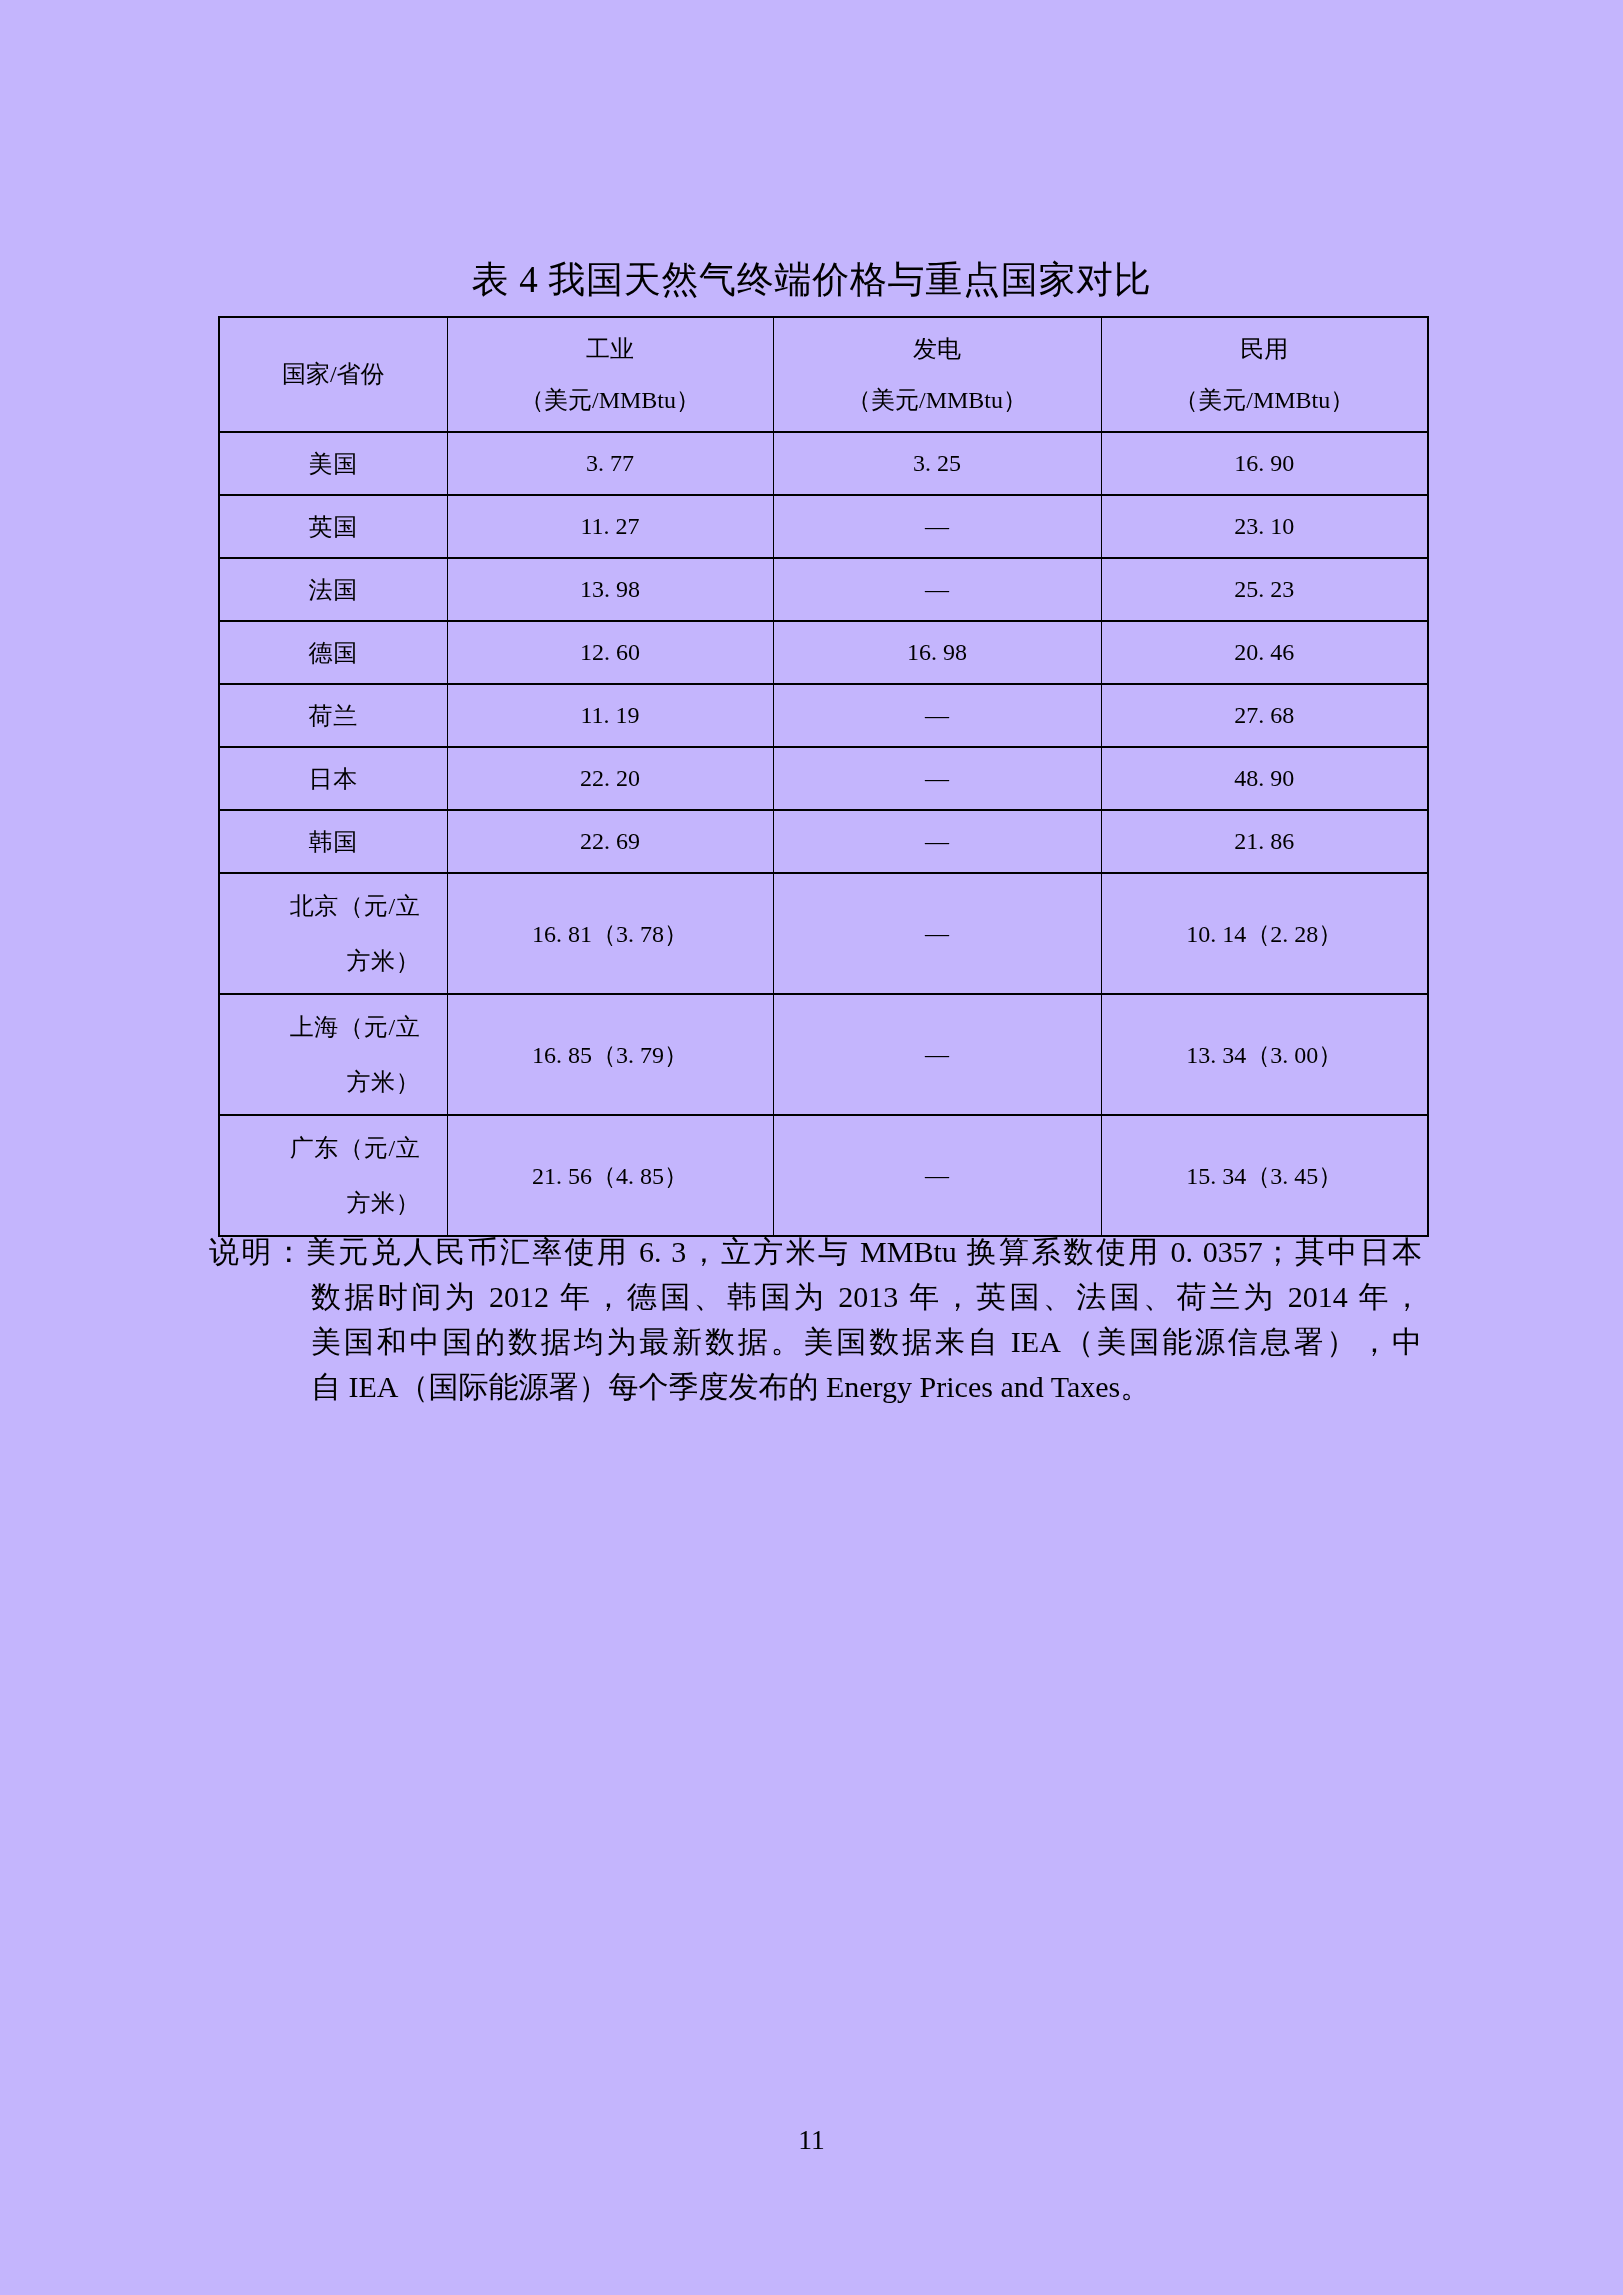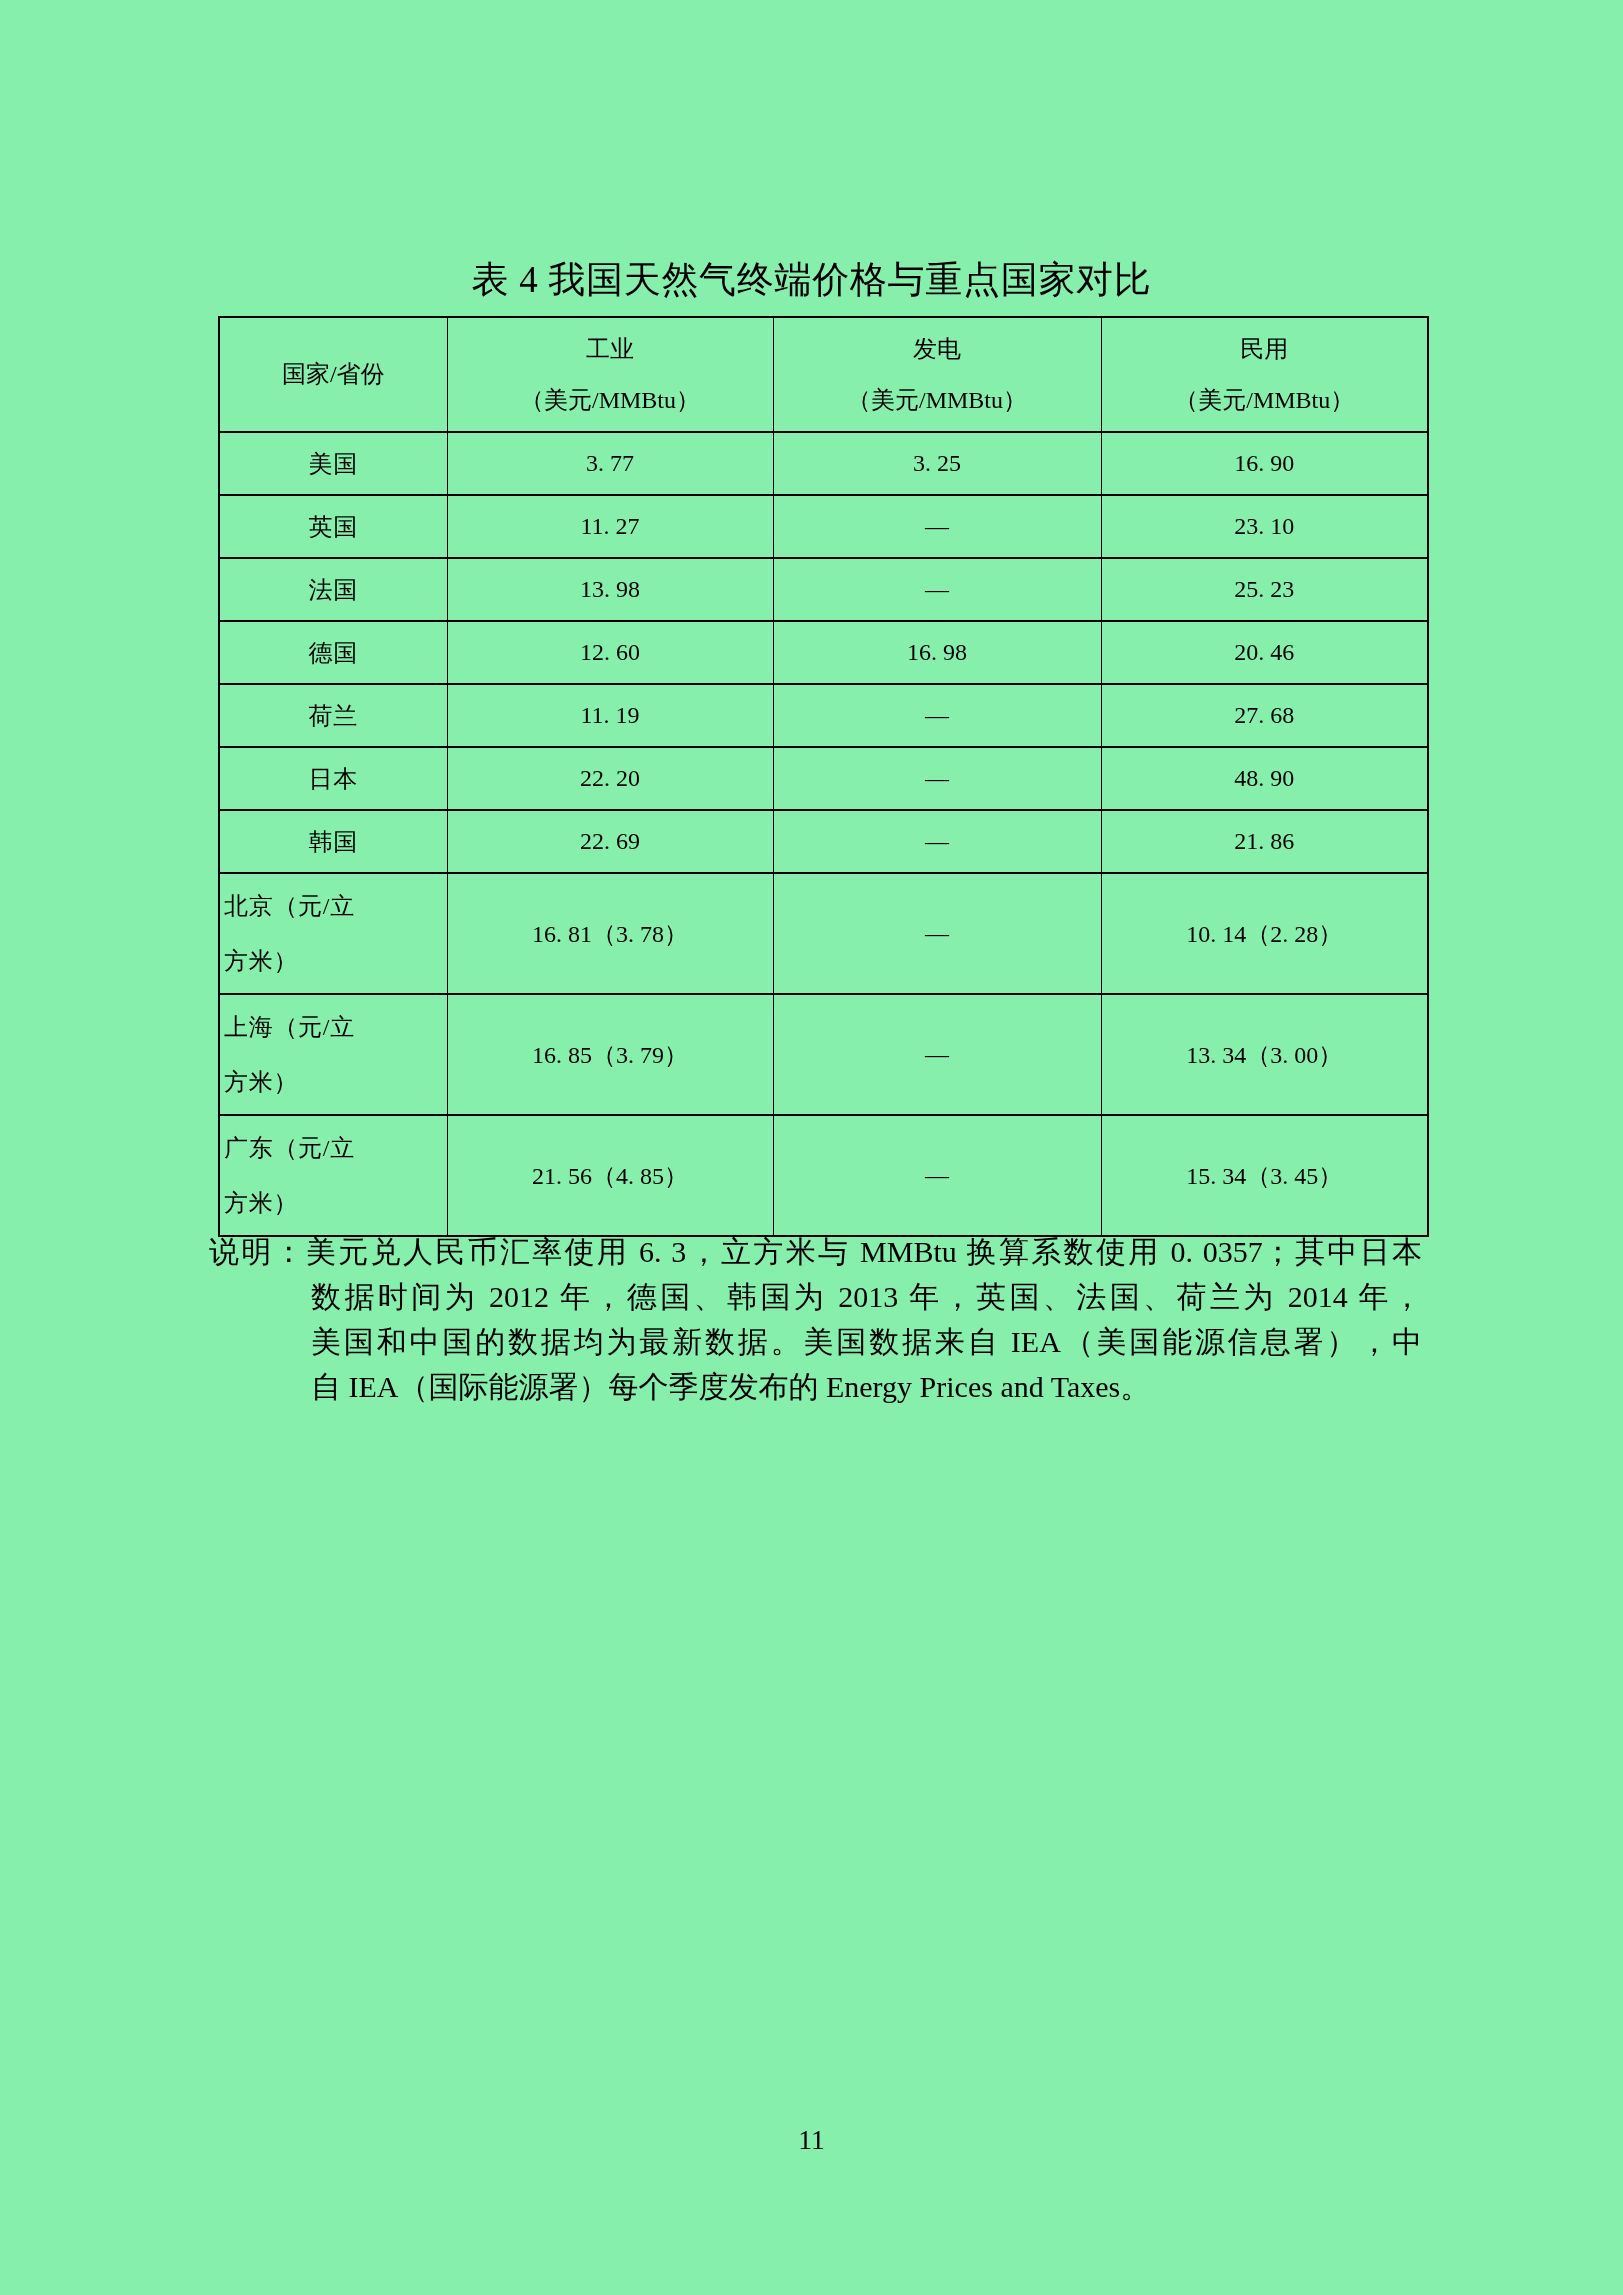--- a/index.html
+++ b/index.html
@@ -1,20 +1,20 @@
 <!DOCTYPE html>
 <html style="font-size:10.5px"><head>
 <meta charset="utf-8">
 <style>
   html,body{margin:0;padding:0;background:#888;}
   .page{
     position:relative;
     width:1623px;
     height:2295px;
-    background:#86efac;
+    background:#c4b5fd;
     font-family:"Liberation Serif","DejaVu Serif",serif;
     color:#000;
     overflow:hidden;
   }
   
   .doc-title{
     position:absolute;
     top:257px;
     left:0;
     width:100%;
@@ -46,21 +46,21 @@
     vertical-align:middle;
     padding:0;
     overflow:hidden;
   }
   tr.hdr{height:115px;}
   tr.row{height:63px;}
   tr.row.tall{height:121px;}
   .hline{line-height:51px;}
   td.region{letter-spacing:0.7px;margin-left:6px;}
   td.region.wrap{
-    text-align:left;
+    text-align:right;
     padding-left:4px;
     padding-right:26px;
     line-height:55px;
   }
   
   .notes{
     position:absolute;
     left:209px;
     top:1229px;
     width:1213px;

